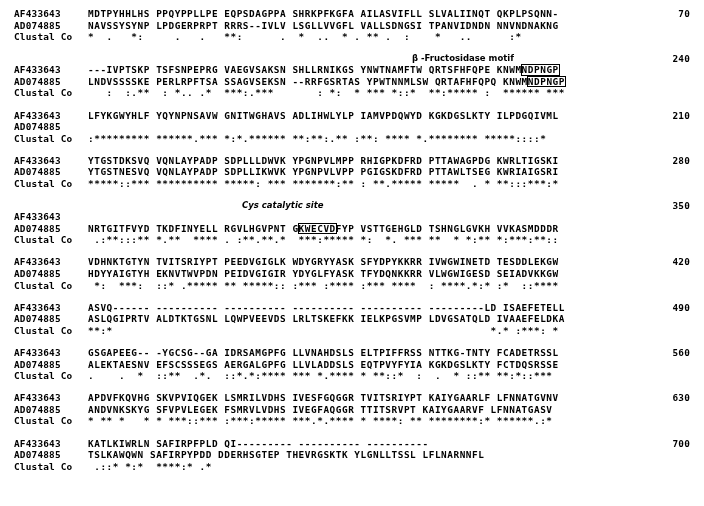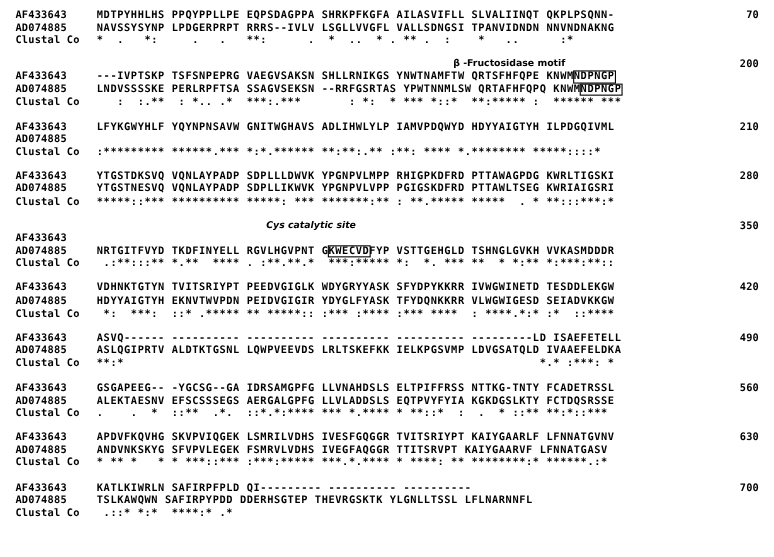--- a/index.html
+++ b/index.html
@@ -94,24 +94,24 @@
       <div class="row consrow"><span class="name cons">Clustal Co</span><span class="seq">*  .   *:     .   .   **:      .  *  ..  * . ** .  :    *   ..      :*</span></div>
       <span class="num">70</span>
     </div>
     <div class="block">
       <div class="annot">
         <span class="annot-text" style="left: 398px;">β -Fructosidase motif</span>
       </div>
       <div class="row"><span class="name">AF433643</span><span class="seq">---IVPTSKP TSFSNPEPRG VAEGVSAKSN SHLLRNIKGS YNWTNAMFTW QRTSFHFQPE KNWM<span class="boxed">NDPNGP</span></span></div>
       <div class="row"><span class="name">AD074885</span><span class="seq">LNDVSSSSKE PERLRPFTSA SSAGVSEKSN --RRFGSRTAS YPWTNNMLSW QRTAFHFQPQ KNWM<span class="boxed">NDPNGP</span></span></div>
       <div class="row consrow"><span class="name cons">Clustal Co</span><span class="seq">   :  :.**  : *.. .*  ***:.***       : *:  * *** *::*  **:***** :  ****** ***</span></div>
-      <span class="num">200</span>
+      <span class="num">240</span>
     </div>
     <div class="block">
-      <div class="row"><span class="name">AF433643</span><span class="seq">LFYKGWYHLF YQYNPNSAVW GNITWGHAVS ADLIHWLYLP IAMVPDQWYD HDYYAIGTYH ILPDGQIVML</span></div>
+      <div class="row"><span class="name">AF433643</span><span class="seq">LFYKGWYHLF YQYNPNSAVW GNITWGHAVS ADLIHWLYLP IAMVPDQWYD KGKDGSLKTY ILPDGQIVML</span></div>
       <div class="row"><span class="name">AD074885</span></div>
       <div class="row consrow"><span class="name cons">Clustal Co</span><span class="seq">:********* ******.*** *:*.****** **:**:.** :**: **** *.******** *****::::*</span></div>
       <span class="num">210</span>
     </div>
     <div class="block">
       <div class="row"><span class="name">AF433643</span><span class="seq">YTGSTDKSVQ VQNLAYPADP SDPLLLDWVK YPGNPVLMPP RHIGPKDFRD PTTAWAGPDG KWRLTIGSKI</span></div>
       <div class="row"><span class="name">AD074885</span><span class="seq">YTGSTNESVQ VQNLAYPADP SDPLLIKWVK YPGNPVLVPP PGIGSKDFRD PTTAWLTSEG KWRIAIGSRI</span></div>
       <div class="row consrow"><span class="name cons">Clustal Co</span><span class="seq">*****::*** ********** *****: *** *******:** : **.***** *****  . * **:::***:*</span></div>
       <span class="num">280</span>
     </div>

